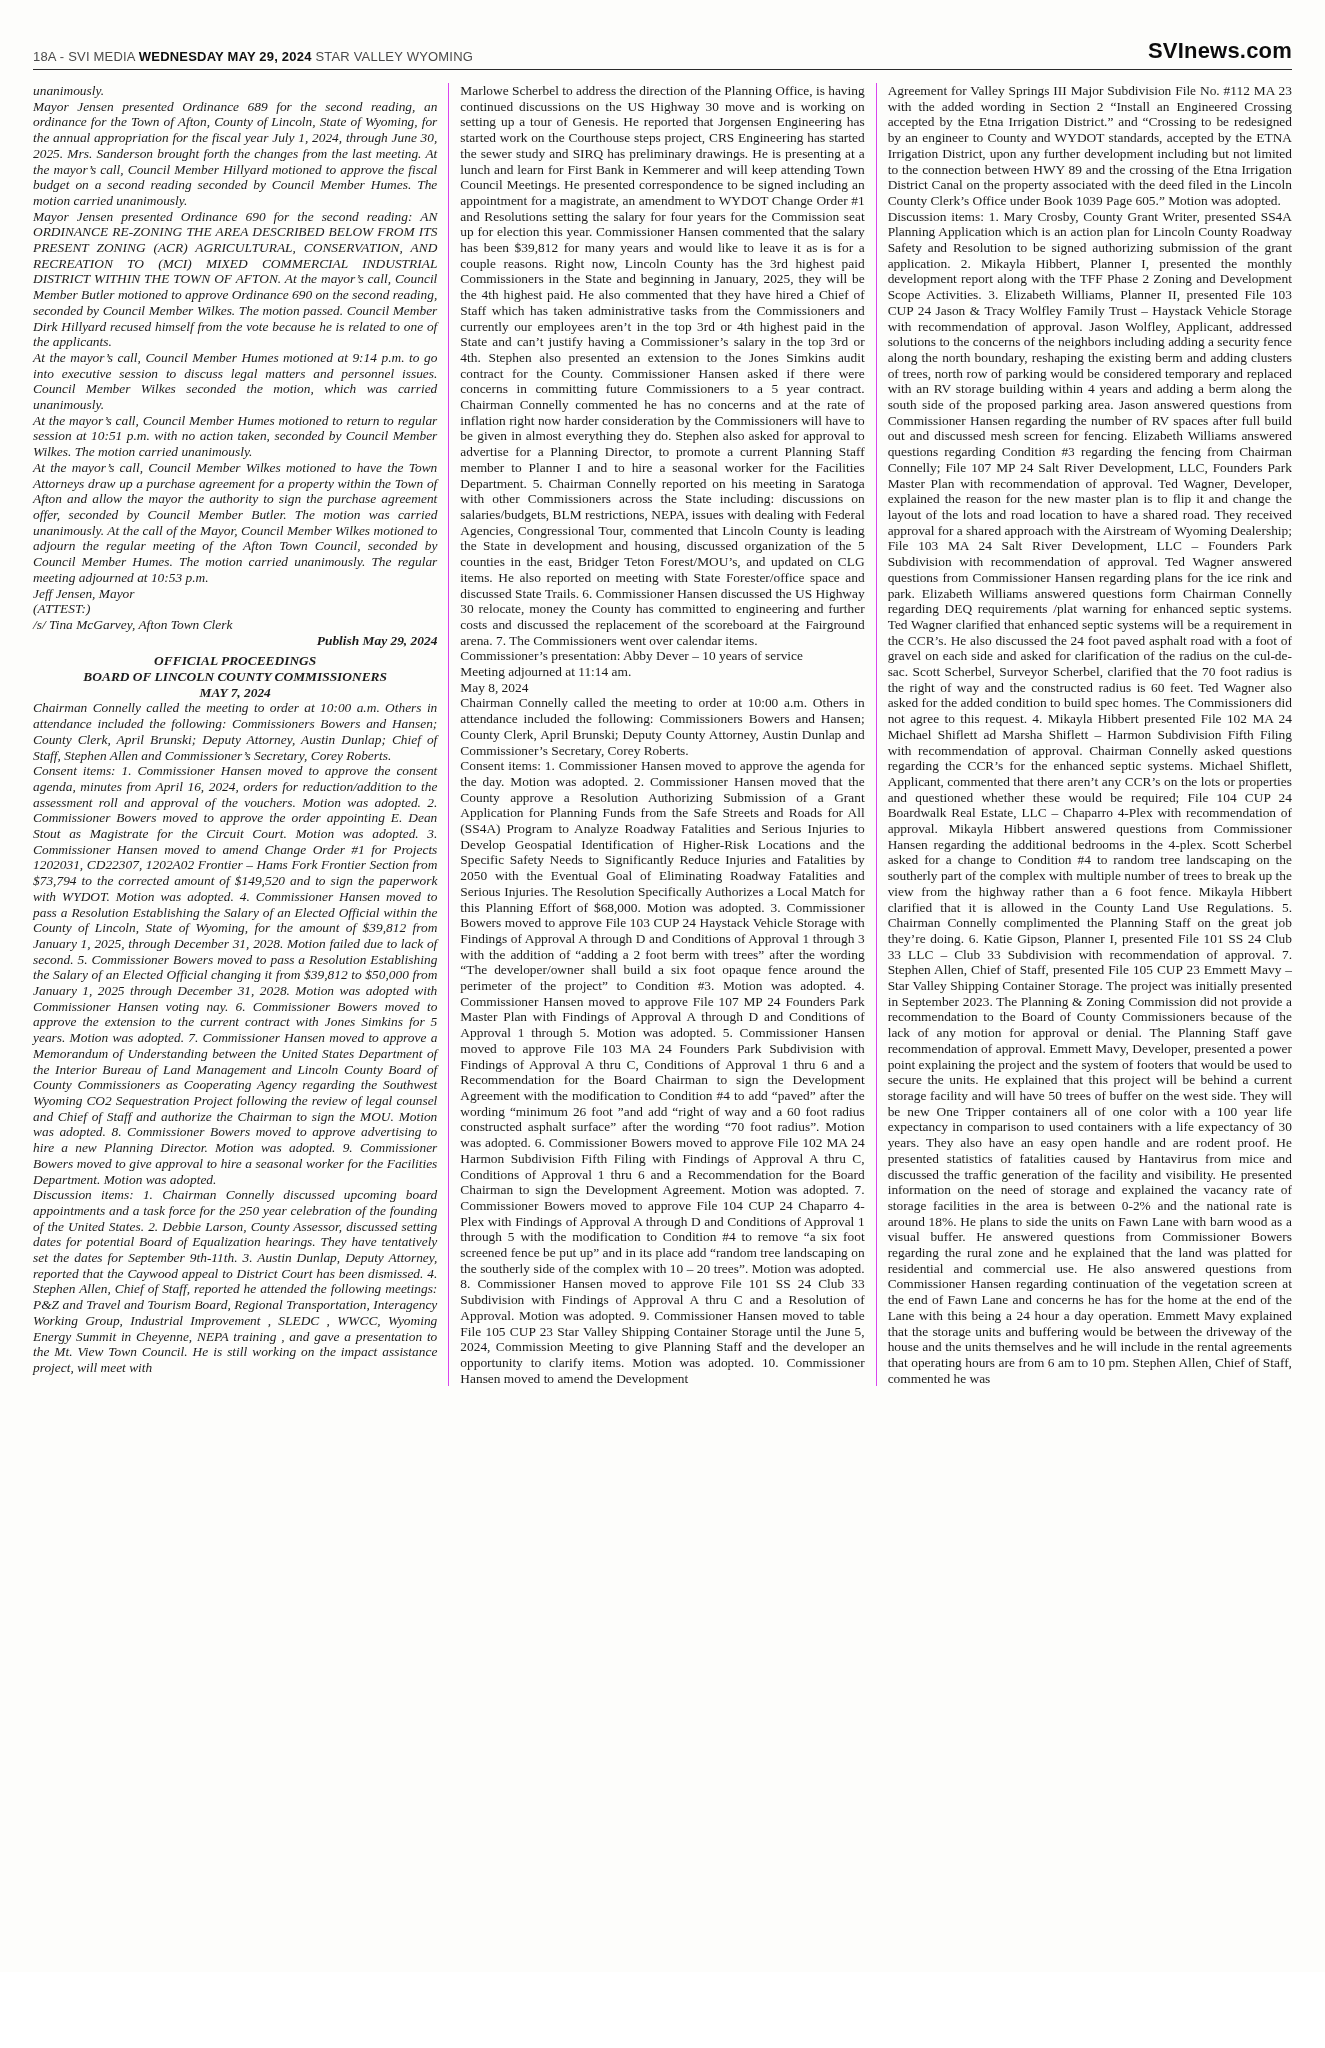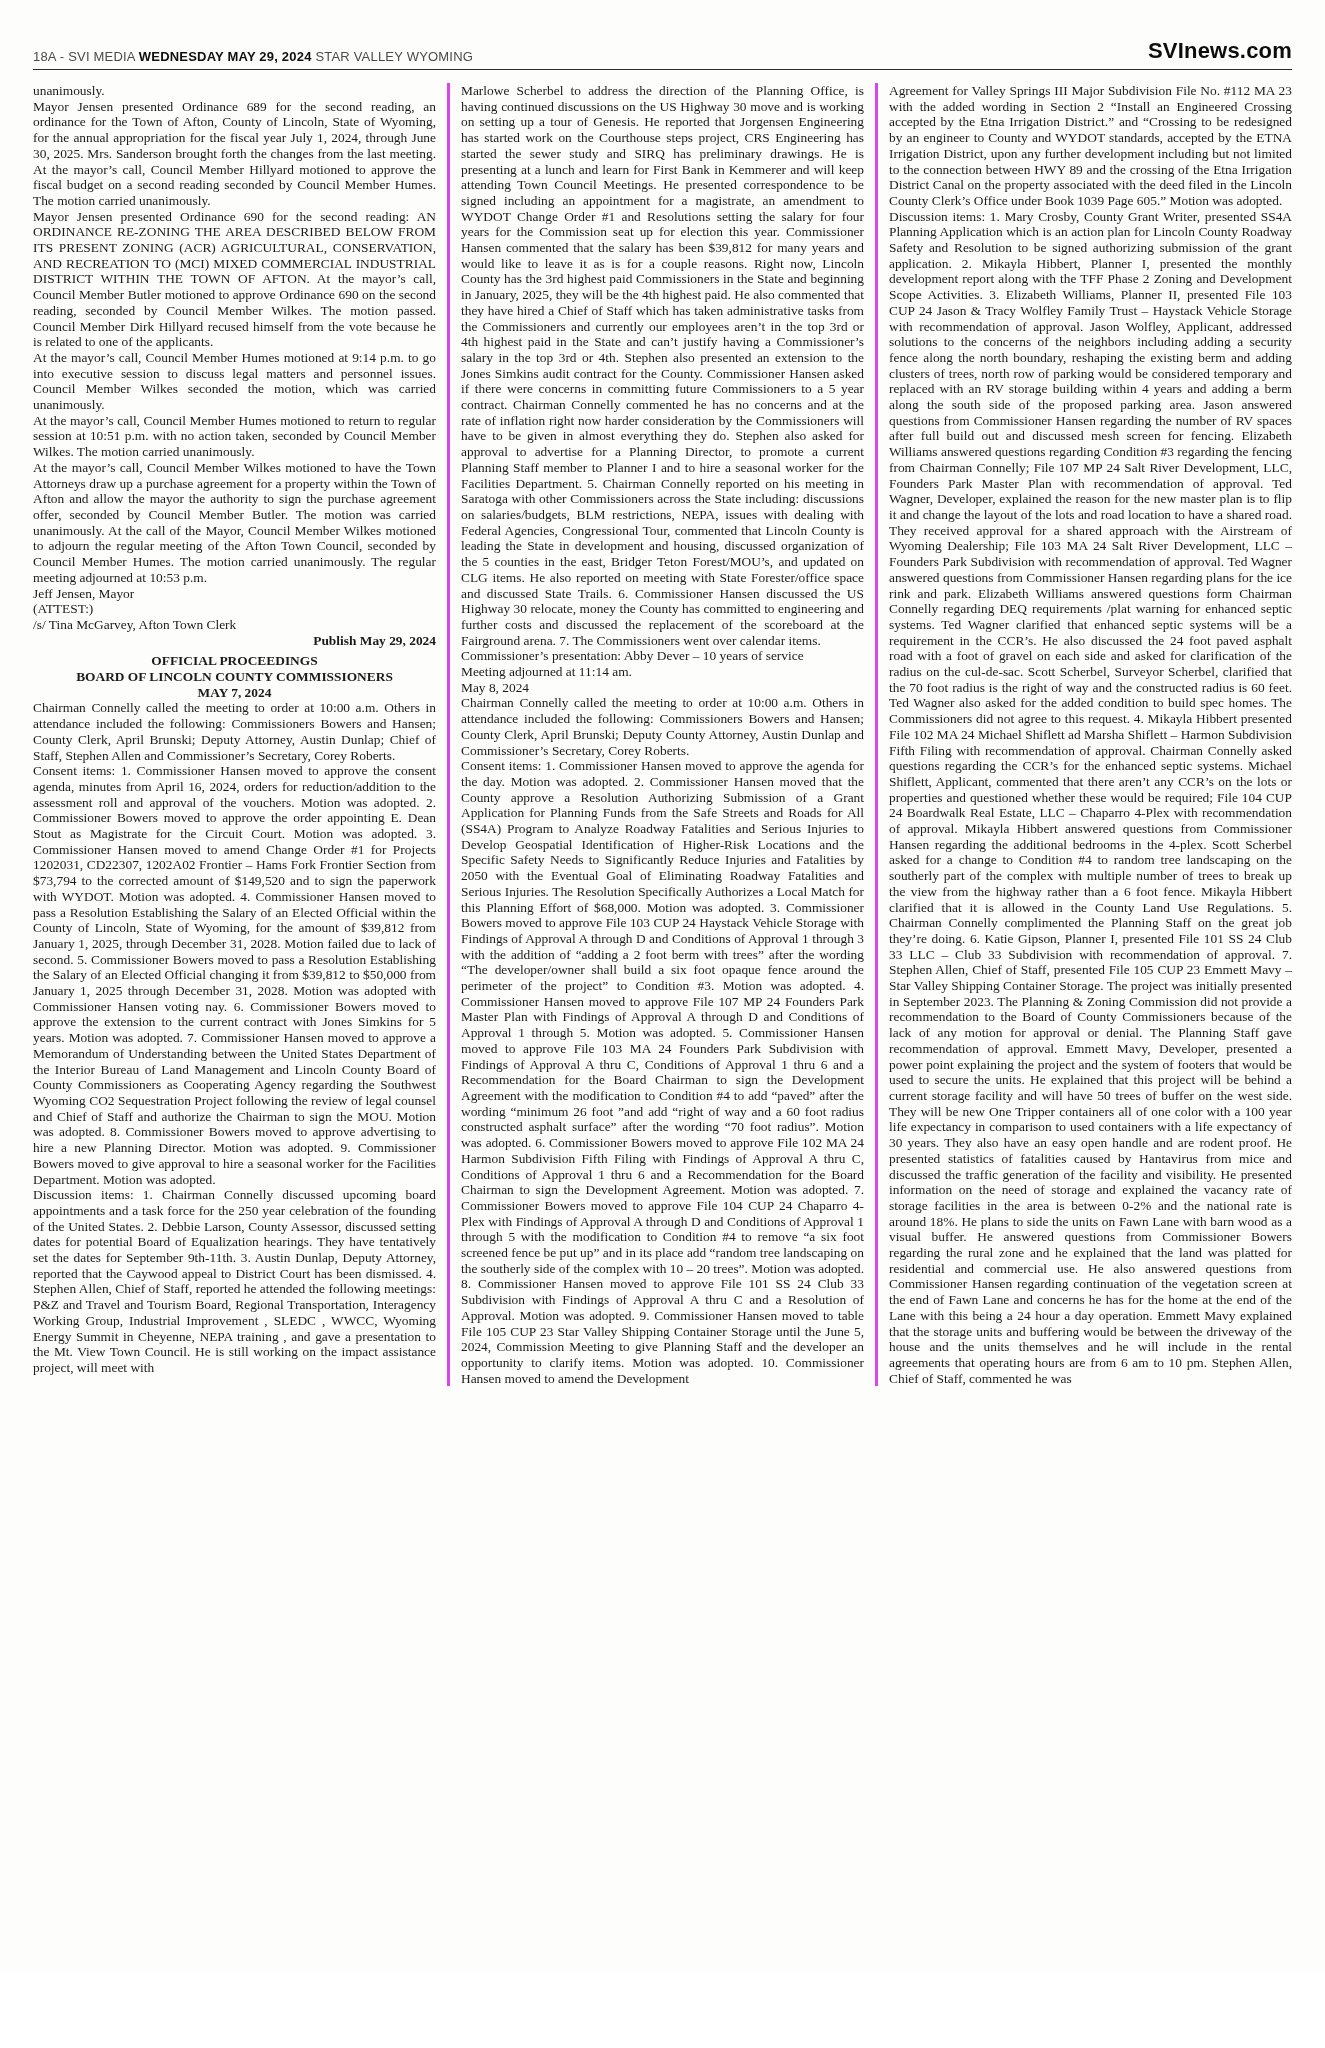--- a/index.html
+++ b/index.html
@@ -17,22 +17,22 @@
     font-family:"Liberation Sans", sans-serif;
     font-size:13px; color:#4a4a4a; letter-spacing:.2px;
   }
   .mast-left .bold-seg { font-weight:bold; color:#101010; }
   .site {
     font-family:Liberation Sans, sans-serif; font-weight:bold;
     font-size:22px; color:#0d0d0d; letter-spacing:.2px;
   }
   .cols { display:flex; margin-top:13px; align-items:flex-start; }
   .col { flex:1 1 0; padding:0 11px; min-width:0; }
-  .col + .col { border-left:3px solid #d946ef; }
-  .col:first-child { padding-left:0; }
+  .col + .col { border-left:1px solid #d946ef; }
+  .col:first-child { padding-left:0;font-style:italic; }
   .col:last-child { padding-right:0; }
   p.blk {
     margin:0; font-size:13.4px; line-height:15.7px;
     text-align:justify; text-justify:inter-word;
   }
   p.center-bold { text-align:center; font-weight:bold; }
   p.right-bold { text-align:right; font-weight:bold; }
   p.gap { margin-top:5px; }
 </style>
 </head>

